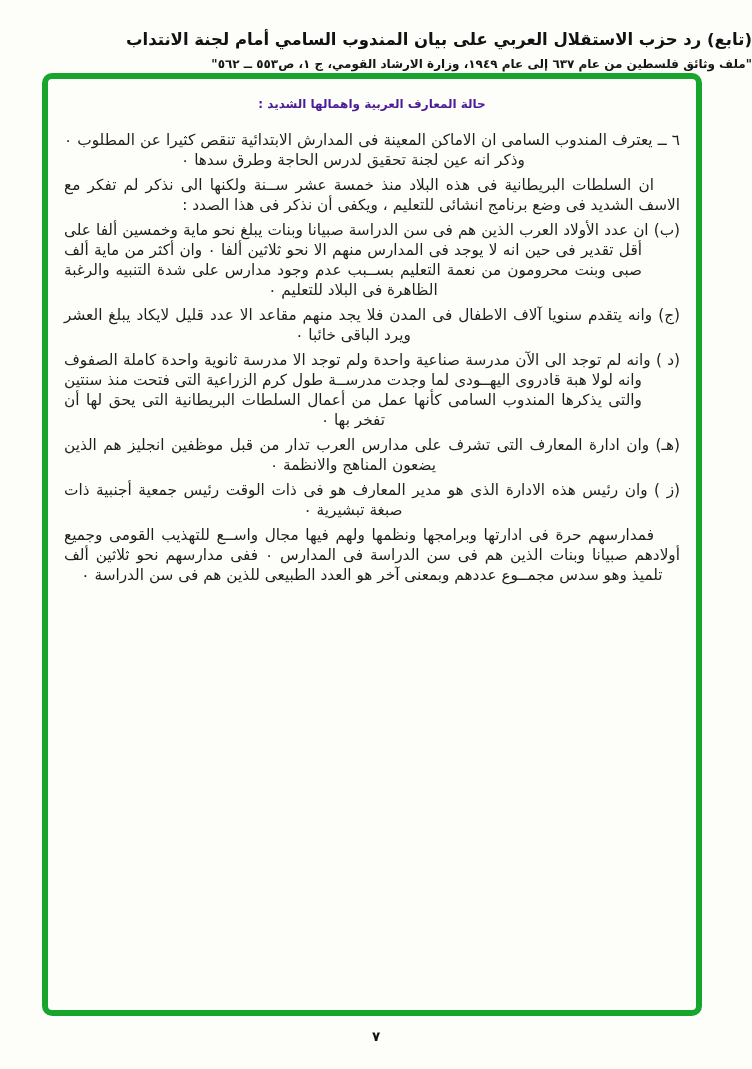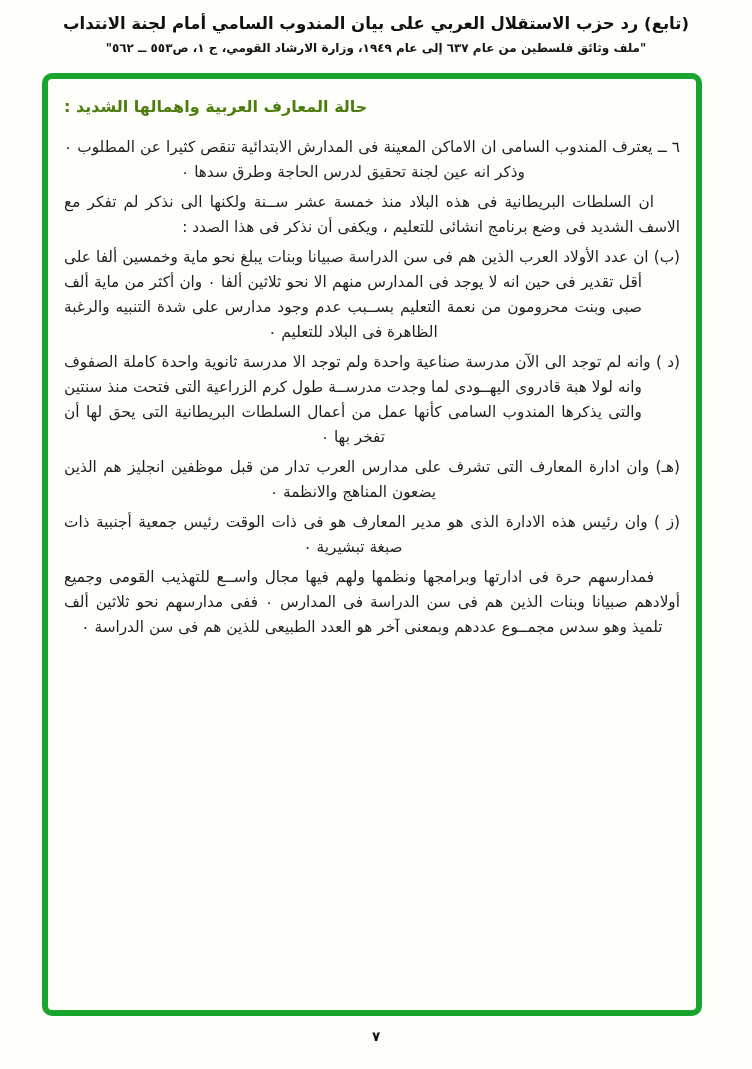--- a/index.html
+++ b/index.html
@@ -11,24 +11,24 @@
     height: 1069px;
     position: relative;
     background: #fdfdfa;
     color: #1b1b1b;
     font-family: "DejaVu Sans", sans-serif;
     direction: rtl;
     overflow: hidden;
   }
   .page-header {
     position: absolute;
-    top: 12px;
+    top: 28px;
     left: 0;
     width: 752px;
-    text-align: center;
+    text-align: right;
     direction: rtl;
   }
   .page-header .doc-title {
     font-size: 16.5px;
     font-weight: bold;
     letter-spacing: 0;
     line-height: 24px;
     color: #121212;
   }
   .page-header .doc-source {
@@ -44,29 +44,29 @@
     width: 660px;
     height: 943px;
     box-sizing: border-box;
     border: 6px solid #17a52d;
     border-radius: 10px;
     padding: 12px 16px 0 16px;
     overflow: hidden;
     background: transparent;
   }
   .section-heading {
-    font-size: 16px;
+    font-size: 12px;
     font-weight: bold;
-    text-align: left;
+    text-align: center;
     margin: 6px 0 19px 0;
-    color: #4d7c0f;
+    color: #4c1d95;
   }
   .block {
     font-size: 15.3px;
-    line-height: 25px;
+    line-height: 20px;
     text-align: justify;
     margin: 0 0 5px 0;
     color: #1e1e1e;
   }
   .block.item {
     padding-right: 38px;
     text-indent: -38px;
   }
   .block.para {
     text-indent: 26px;
@@ -94,20 +94,21 @@
   <div class="doc-title">(تابع) رد حزب الاستقلال العربي على بيان المندوب السامي أمام لجنة الانتداب</div>
   <div class="doc-source">"ملف وثائق فلسطين من عام ٦٣٧ إلى عام ١٩٤٩، وزارة الارشاد القومي، ج ١، ص٥٥٣ ــ ٥٦٢"</div>
 </header>
 
 <main class="green-frame">
   <h2 class="section-heading">حالة المعارف العربية واهمالها الشديد :</h2>
   <div>
       <div class="block item last-center"><span class="marker">٦ ــ </span>يعترف المندوب السامى ان الاماكن المعينة فى المدارش الابتدائية تنقص كثيرا عن المطلوب ٠ وذكر انه عين لجنة تحقيق لدرس الحاجة وطرق سدها ٠</div>
       <div class="block para last-right">ان السلطات البريطانية فى هذه البلاد منذ خمسة عشر ســنة ولكنها الى نذكر لم تفكر مع الاسف الشديد فى وضع برنامج انشائى للتعليم ، ويكفى أن نذكر فى هذا الصدد :</div>
       <div class="block item last-center"><span class="marker">(ب) </span>ان عدد الأولاد العرب الذين هم فى سن الدراسة صبيانا وبنات يبلغ نحو ماية وخمسين ألفا على أقل تقدير فى حين انه لا يوجد فى المدارس منهم الا نحو ثلاثين ألفا ٠ وان أكثر من ماية ألف صبى وبنت محرومون من نعمة التعليم بســبب عدم وجود مدارس على شدة التنبيه والرغبة الظاهرة فى البلاد للتعليم ٠</div>
+      <div class="block item last-center"><span class="marker">(ج) </span>وانه يتقدم سنويا آلاف الاطفال فى المدن فلا يجد منهم مقاعد الا عدد قليل لايكاد يبلغ العشر ويرد الباقى خائبا ٠</div>
       <div class="block item last-center"><span class="marker">(د ) </span>وانه لم توجد الى الآن مدرسة صناعية واحدة ولم توجد الا مدرسة ثانوية واحدة كاملة الصفوف وانه لولا هبة قادروى اليهــودى لما وجدت مدرســة طول كرم الزراعية التى فتحت منذ سنتين والتى يذكرها المندوب السامى كأنها عمل من أعمال السلطات البريطانية التى يحق لها أن تفخر بها ٠</div>
       <div class="block item last-center"><span class="marker">(هـ) </span>وان ادارة المعارف التى تشرف على مدارس العرب تدار من قبل موظفين انجليز هم الذين يضعون المناهج والانظمة ٠</div>
       <div class="block item last-center"><span class="marker">(ز ) </span>وان رئيس هذه الادارة الذى هو مدير المعارف هو فى ذات الوقت رئيس جمعية أجنبية ذات صبغة تبشيرية ٠</div>
       <div class="block para last-center">فمدارسهم حرة فى ادارتها وبرامجها ونظمها ولهم فيها مجال واســع للتهذيب القومى وجميع أولادهم صبيانا وبنات الذين هم فى سن الدراسة فى المدارس ٠ ففى مدارسهم نحو ثلاثين ألف تلميذ وهو سدس مجمــوع عددهم وبمعنى آخر هو العدد الطبيعى للذين هم فى سن الدراسة ٠</div>
     </div>
 </main>
 
 <footer class="page-number">٧</footer>
 
 </body></html>

